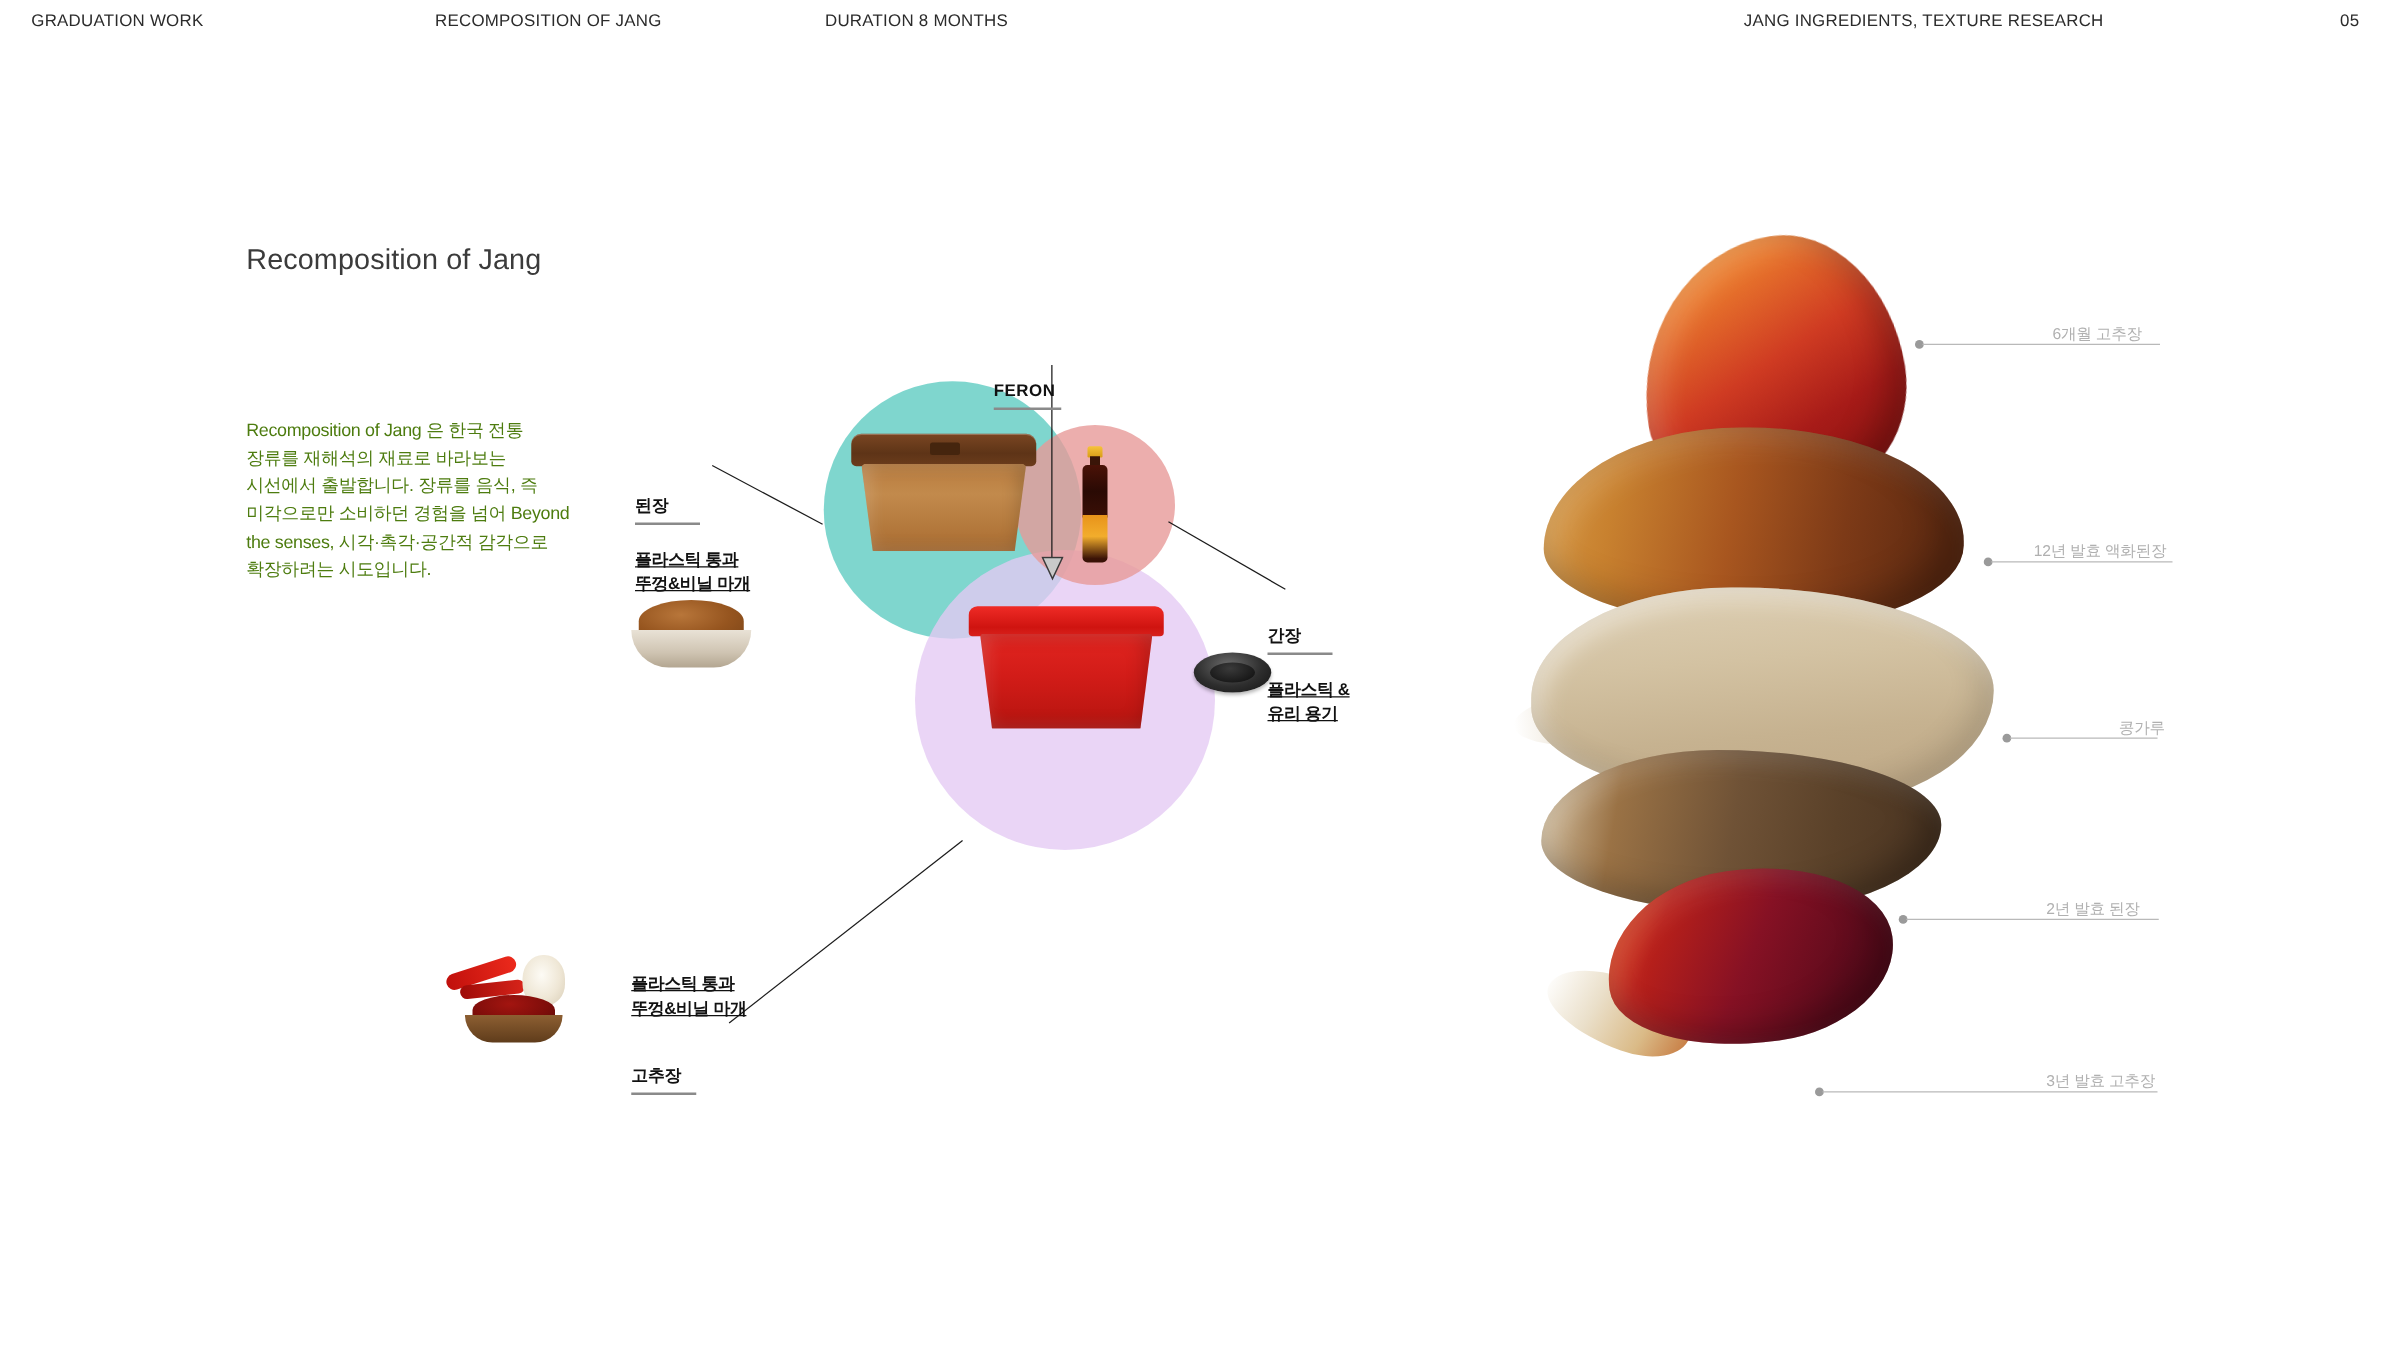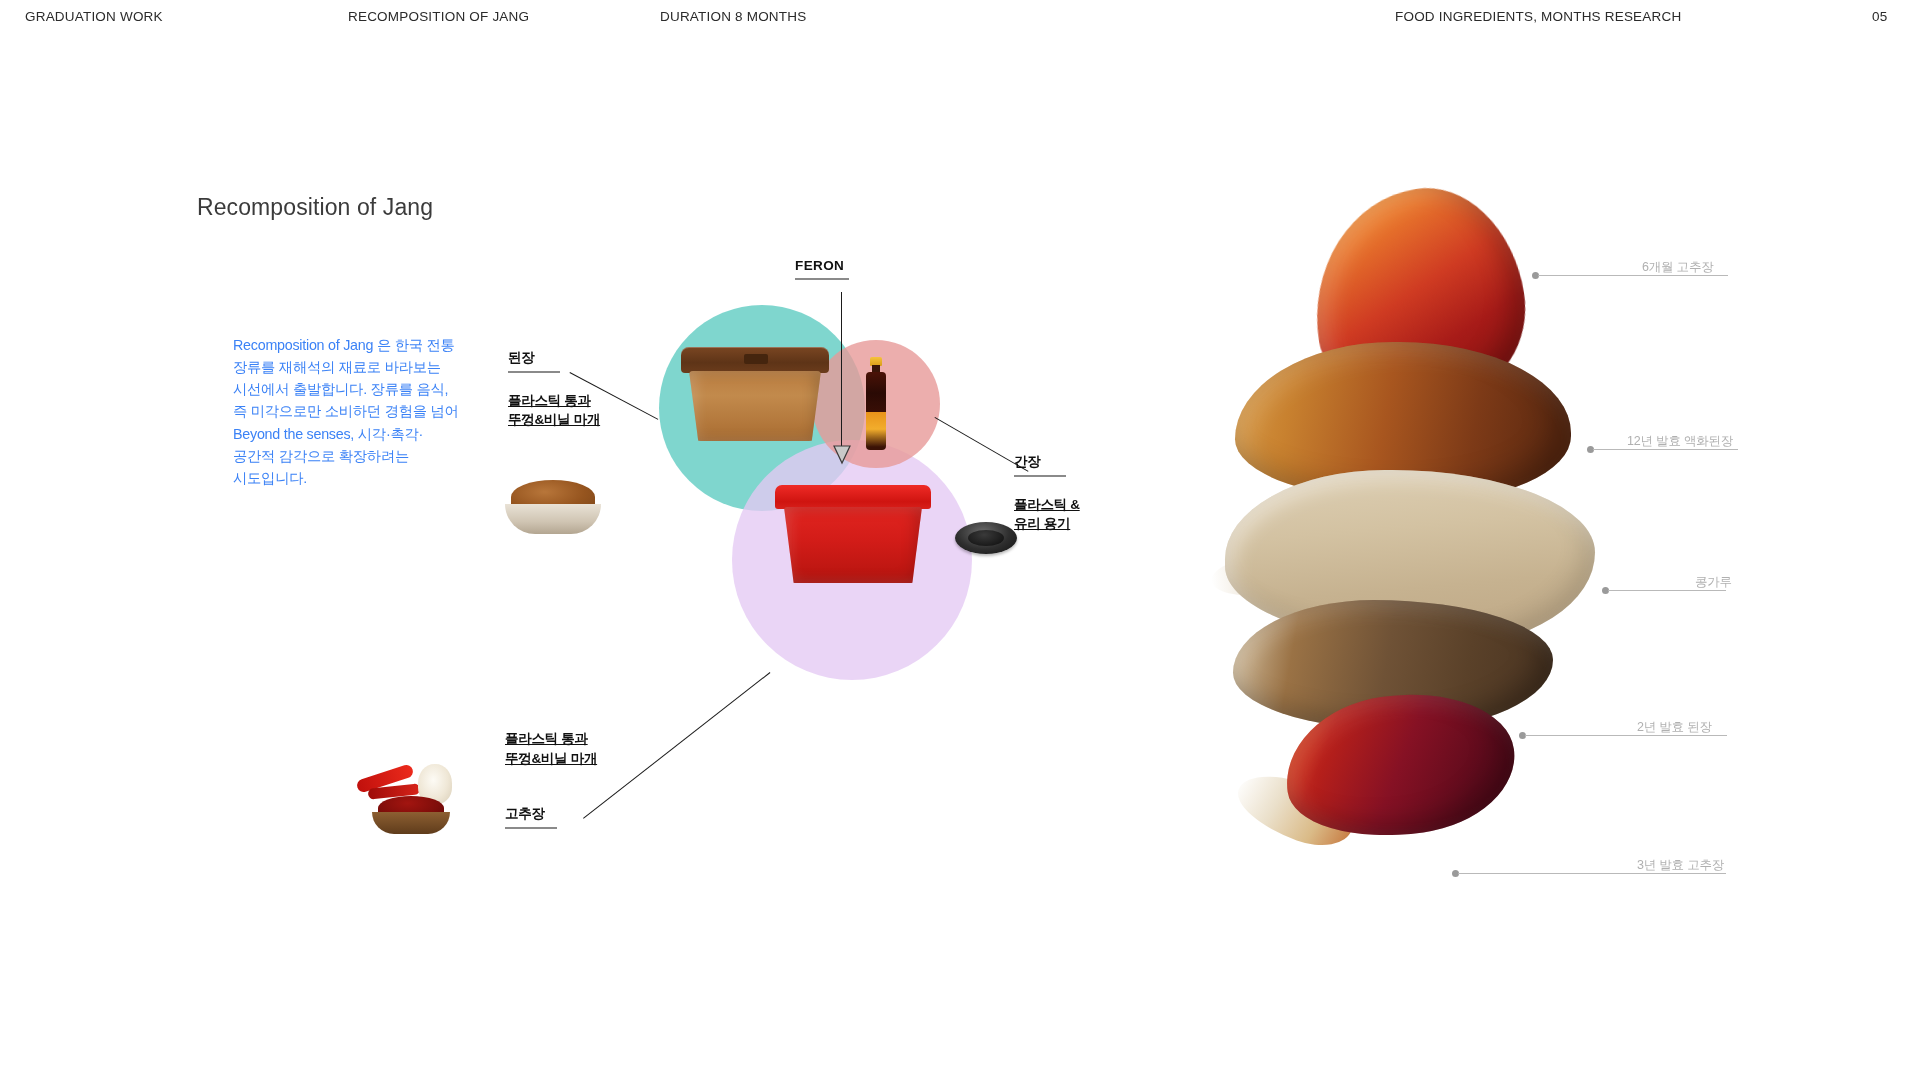--- a/index.html
+++ b/index.html
@@ -30,22 +30,22 @@
     letter-spacing:-.4px; line-height:1.22; white-space:nowrap;
   }
   .title-en {
     font-size:23px; font-weight:400; color:#3b3b3b;
     letter-spacing:.1px; margin-top:4px; white-space:nowrap;
   }
 
   
   .body-copy { position:absolute; left:197px; top:334px; width:265px; }
   .body-copy p {
-    font-size:14.3px; line-height:1.55; color:#3b82f6;
-    letter-spacing:-.25px; word-break:keep-all;margin-left:36px;
+    font-size:14.3px; line-height:1.55; color:#4d7c0f;
+    letter-spacing:-.25px; word-break:keep-all;
   }
   .body-copy p + p { margin-top:22px; }
 
   
   .venn { position:absolute; left:0; top:0; width:1920px; height:1080px; pointer-events:none; }
   .circ { position:absolute; border-radius:50%; }
   .circ-teal   { left:659px; top:305px; width:206px; height:206px; background:#63cdc3; opacity:.82; }
   .circ-pink   { left:812px; top:340px; width:128px; height:128px; background:#e79a98; opacity:.80; }
   .circ-purple { left:732px; top:440px; width:240px; height:240px; background:#e4c9f4; opacity:.78; }
 
@@ -157,21 +157,21 @@
     border-radius:50%;
     box-shadow:0 2px 3px rgba(0,0,0,.28);
   }
   .disc .inner {
     position:absolute; left:13px; top:8px; width:36px; height:16px;
     background:radial-gradient(ellipse at 45% 30%,#3a3a3a,#0c0c0c);
     border-radius:50%;
   }
 
   
-  .lbl { position:absolute; }
+  .lbl { position:absolute;margin-top:48px; }
   .lbl .tag {
     font-size:13.5px; font-weight:700; color:#111;
     letter-spacing:-.2px; white-space:nowrap; display:inline-block;
   }
   .lbl .rule {
     display:block; height:1.5px; background:#8a8a8a; margin-top:4px;
   }
   .lbl .sub {
     font-size:13.5px; font-weight:700; color:#111; line-height:1.45;
     letter-spacing:-.3px; white-space:nowrap; margin-top:18px;text-decoration:underline;
@@ -262,21 +262,21 @@
 </style>
 </head>
 <body>
 
 <div class="page">
 
   <div class="header">
     <div class="h-item h-1">GRADUATION WORK</div>
     <div class="h-item h-2">RECOMPOSITION OF JANG</div>
     <div class="h-item h-3">DURATION 8 MONTHS</div>
-    <div class="h-item h-4">FOOD INGREDIENTS, MONTHS RESEARCH</div>
+    <div class="h-item h-4">JANG INGREDIENTS, TEXTURE RESEARCH</div>
     <div class="h-item h-5">05</div>
   </div>
 
   <div class="title-block">
     <div class="title-en">Recomposition of Jang</div>
   </div>
 
   <div class="body-copy">
     <p>Recomposition of Jang 은 한국 전통 장류를 재해석의 재료로 바라보는 시선에서 출발합니다. 장류를 음식, 즉 미각으로만 소비하던 경험을 넘어 Beyond the senses, 시각·촉각·공간적 감각으로 확장하려는 시도입니다.</p>
   </div>

